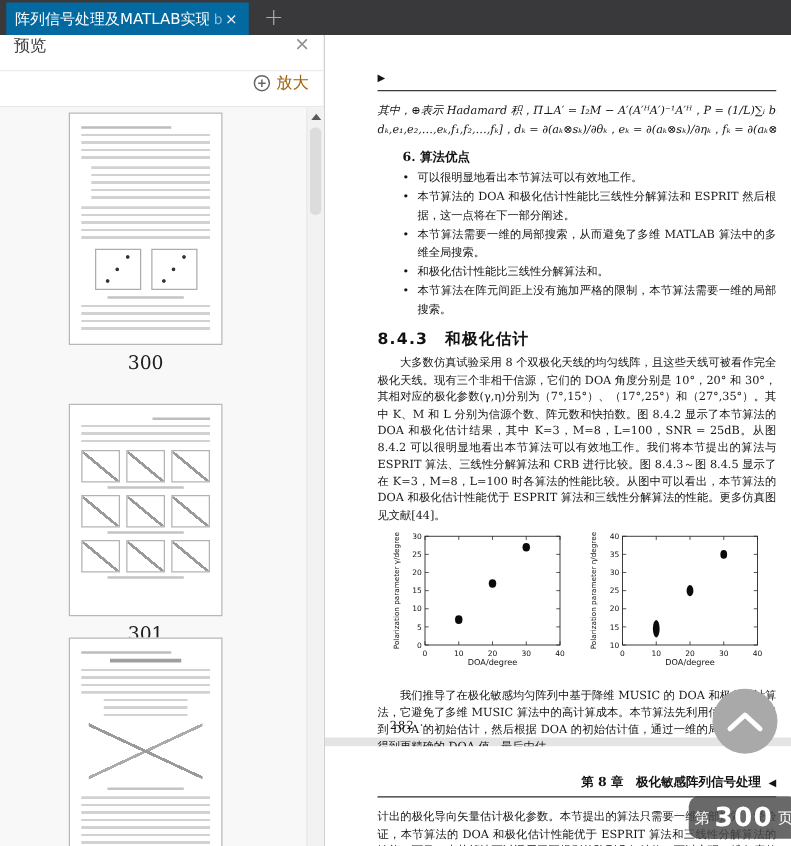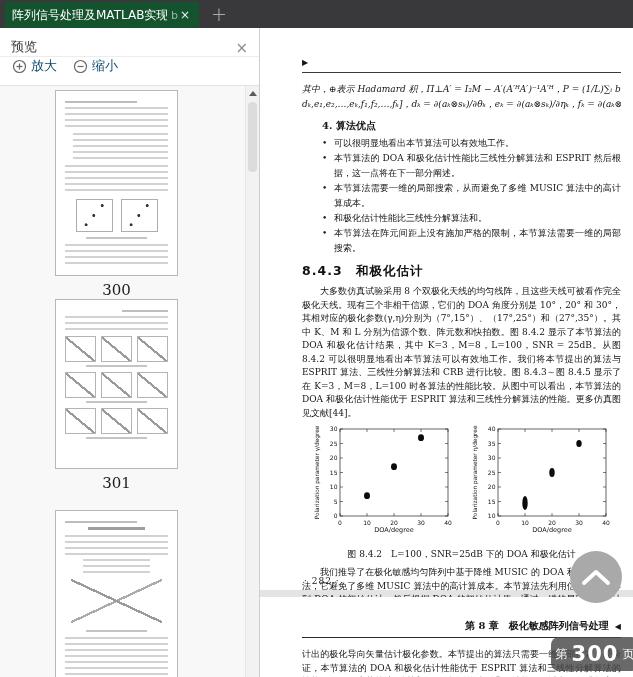--- a/index.html
+++ b/index.html
@@ -2,36 +2,36 @@
 <html><head>
 <meta charset="utf-8">
 <style>
   * { margin:0; padding:0; box-sizing:border-box; }
   html,body { width:633px; height:677px; }
   body { position:relative; overflow:hidden; background:#fff;
          font-family:"DejaVu Sans","Liberation Sans",sans-serif; }
 
   
   .tabbar { position:absolute; left:0; top:0; width:633px; height:28px; background:#39393b; }
-  .tab { position:absolute; left:5px; top:2px; height:26px; width:194px; background:#14532d;
+  .tab { position:absolute; left:5px; top:2px; height:26px; width:194px; background:#0369a1;
          color:#fff; display:flex; align-items:center; padding:12px 7px; font-size:12px; }
   .tab-title { white-space:nowrap; overflow:hidden; }
   .tab-suffix { opacity:.55; margin-left:4px; font-size:11px; }
   .tab-close { margin-left:auto; color:#e9effc; font-size:12px; line-height:1; padding:2px 2px; cursor:default; }
   .newtab { position:absolute; left:205px; top:0; width:28px; height:28px; color:#ababab;
             font-size:19px; font-weight:300; display:flex; align-items:center; justify-content:center; }
 
   
   .sidebar { position:absolute; left:0; top:28px; width:260px; height:649px; background:#fff;
              border-right:1px solid #cfcfcf; }
-  .s-header { height:29px; display:flex; align-items:flex-end; justify-content:space-between;
+  .s-header { height:29px; display:flex; align-items:flex-start; justify-content:space-between;
               padding:0 11px; border-bottom:1px solid #ececec; font-size:13px; color:#3c3c3c; }
   .s-close { color:#8f8f8f; font-size:15px; line-height:1; }
-  .zoomrow { height:29px; display:flex; align-items:flex-start; gap:16px; padding:0 12px;
-             border-bottom:1px solid #e1e1e1; font-size:13px; color:#0c4a6e; }
+  .zoomrow { height:29px; display:flex; align-items:flex-end; gap:16px; padding:0 12px;
+             border-bottom:1px solid #e1e1e1; font-size:13px; color:#a16207;flex-direction:column; }
   .zoombtn { display:flex; align-items:center; gap:4px; }
   .zoombtn svg { display:block; }
 
   .thumb-panel { position:absolute; left:0; top:58px; width:259px; height:591px; background:#f8f8f8; overflow:hidden; }
   .v-scrollbar { position:absolute; right:0; top:0; width:14px; height:100%; background:#f2f2f2;
                  border-left:1px solid #e7e7e7; }
   .sb-up { position:absolute; top:5px; left:3px; width:0; height:0;
            border-left:4px solid transparent; border-right:4px solid transparent; border-bottom:5px solid #5a5a5a; }
   .sb-thumb { position:absolute; top:16px; left:2px; width:9px; height:70px; background:#dcdcdc; border-radius:4px; }
 
@@ -139,21 +139,21 @@
         <div class="t-plots">
           <div class="t-plot"></div>
           <div class="t-plot"></div>
         </div>
         <div class="t-caption"></div>
         <div class="t-text" style="height:24px;"></div>
       </div>
       <div class="thumb-label">300</div>
     </div>
 
-    <div class="thumb-wrap" style="top:213px;">
+    <div class="thumb-wrap" style="top:237px;">
       <div class="thumb-page" style="height:170px;">
         <div class="t-hline" style="width:45%; margin-left:auto;"></div>
         <div class="t-text" style="height:16px;"></div>
         <div class="t-gridrow">
           <div class="t-minichart"></div>
           <div class="t-minichart"></div>
           <div class="t-minichart"></div>
         </div>
         <div class="t-caption"></div>
         <div class="t-gridrow">
@@ -194,25 +194,25 @@
 <div class="main">
 
   <div class="page page1 doc-serif">
     <div class="doc-header">
       <span class="marker">▶</span>
     </div>
     <div class="eq-block">
       <div>其中，⊕表示 Hadamard 积，Π⊥A′ = I₂M − A′(A′ᴴA′)⁻¹A′ᴴ，P = (1/L)∑ᵢ b(tᵢ)bᴴ(tᵢ)，D = [d₁,d₂,…,</div>
       <div>dₖ,e₁,e₂,…,eₖ,f₁,f₂,…,fₖ]，dₖ = ∂(aₖ⊗sₖ)/∂θₖ，eₖ = ∂(aₖ⊗sₖ)/∂ηₖ，fₖ = ∂(aₖ⊗sₖ)/∂γₖ。</div>
     </div>
-    <div class="list-title">4. 算法优点</div>
+    <div class="list-title">6. 算法优点</div>
     <div class="bullets">
       <div class="bullet-item">可以很明显地看出本节算法可以有效地工作。</div>
       <div class="bullet-item">本节算法的 DOA 和极化估计性能比三线性分解算法和 ESPRIT 然后根据，这一点将在下一部分阐述。</div>
-      <div class="bullet-item">本节算法需要一维的局部搜索，从而避免了多维 MUSIC 算法中的高计算成本。</div>
+      <div class="bullet-item">本节算法需要一维的局部搜索，从而避免了多维 MATLAB 算法中的多维全局搜索。</div>
       <div class="bullet-item">和极化估计性能比三线性分解算法和。</div>
       <div class="bullet-item">本节算法在阵元间距上没有施加严格的限制，本节算法需要一维的局部搜索。</div>
     </div>
     <div class="section-heading">8.4.3　和极化估计</div>
     <div class="body-para">大多数仿真试验采用 8 个双极化天线的均匀线阵，且这些天线可被看作完全极化天线。现有三个非相干信源，它们的 DOA 角度分别是 10°，20° 和 30°，其相对应的极化参数(γ,η)分别为（7°,15°）、（17°,25°）和（27°,35°）。其中 K、M 和 L 分别为信源个数、阵元数和快拍数。图 8.4.2 显示了本节算法的 DOA 和极化估计结果，其中 K=3，M=8，L=100，SNR = 25dB。从图 8.4.2 可以很明显地看出本节算法可以有效地工作。我们将本节提出的算法与 ESPRIT 算法、三线性分解算法和 CRB 进行比较。图 8.4.3～图 8.4.5 显示了在 K=3，M=8，L=100 时各算法的性能比较。从图中可以看出，本节算法的 DOA 和极化估计性能优于 ESPRIT 算法和三线性分解算法的性能。更多仿真图见文献[44]。</div>
     <div class="plots-row">
       <svg class="plot" width="142" height="122" viewBox="0 0 142 122">
           <rect x="28" y="5" width="108" height="87" fill="none" stroke="#222" stroke-width="0.7"></rect>
           <line x1="28" y1="92" x2="28" y2="89" stroke="#222" stroke-width="0.6"></line>
           <line x1="28" y1="5" x2="28" y2="8" stroke="#222" stroke-width="0.6"></line>
@@ -294,21 +294,20 @@
           <line x1="28" y1="5" x2="31" y2="5" stroke="#222" stroke-width="0.6"></line>
           <line x1="136" y1="5" x2="133" y2="5" stroke="#222" stroke-width="0.6"></line>
           <text x="25.5" y="7.2" font-size="6" text-anchor="end" fill="#111">40</text>
           <ellipse cx="55" cy="78.95" rx="2.7" ry="7" fill="#0b0b0b"></ellipse>
           <ellipse cx="82" cy="48.5" rx="2.7" ry="4.5" fill="#0b0b0b"></ellipse>
           <ellipse cx="109" cy="19.5" rx="2.7" ry="3.5" fill="#0b0b0b"></ellipse>
           <text x="82" y="108" font-size="6.5" text-anchor="middle" fill="#111">DOA/degree</text>
           <text x="7" y="48.5" font-size="5.8" text-anchor="middle" fill="#111" transform="rotate(-90 7 48.5)">Polarization parameter η/degree</text>
         </svg>
     </div>
-    <div class="fig-caption">图 8.4.2　L=100，SNR=25dB 下的 DOA 和极化估计</div>
     <div class="body-para">我们推导了在极化敏感均匀阵列中基于降维 MUSIC 的 DOA 和极化估计算法，它避免了多维 MUSIC 算法中的高计算成本。本节算法先利用信号子空间得到 DOA 的初始估计，然后根据 DOA 的初始估计值，通过一维的局部搜索估计得到更精确的 DOA 值。最后由估</div>
     <div class="page-num">· 282 ·</div>
   </div>
 
   <div class="page page2 doc-serif">
     <div class="p2-header">
       <span>第 8 章　极化敏感阵列信号处理</span>
       <span class="marker">◀</span>
     </div>
     <div class="p2-para">计出的极化导向矢量估计极化参数。本节提出的算法只需要一维局部搜索，经验证，本节算法的 DOA 和极化估计性能优于 ESPRIT 算法和三线性分解算法的性能。而且，本节算法可以适用于不规则的阵列几何结构，可以实现二维角度估计的自动配对，同时避免二</div>

